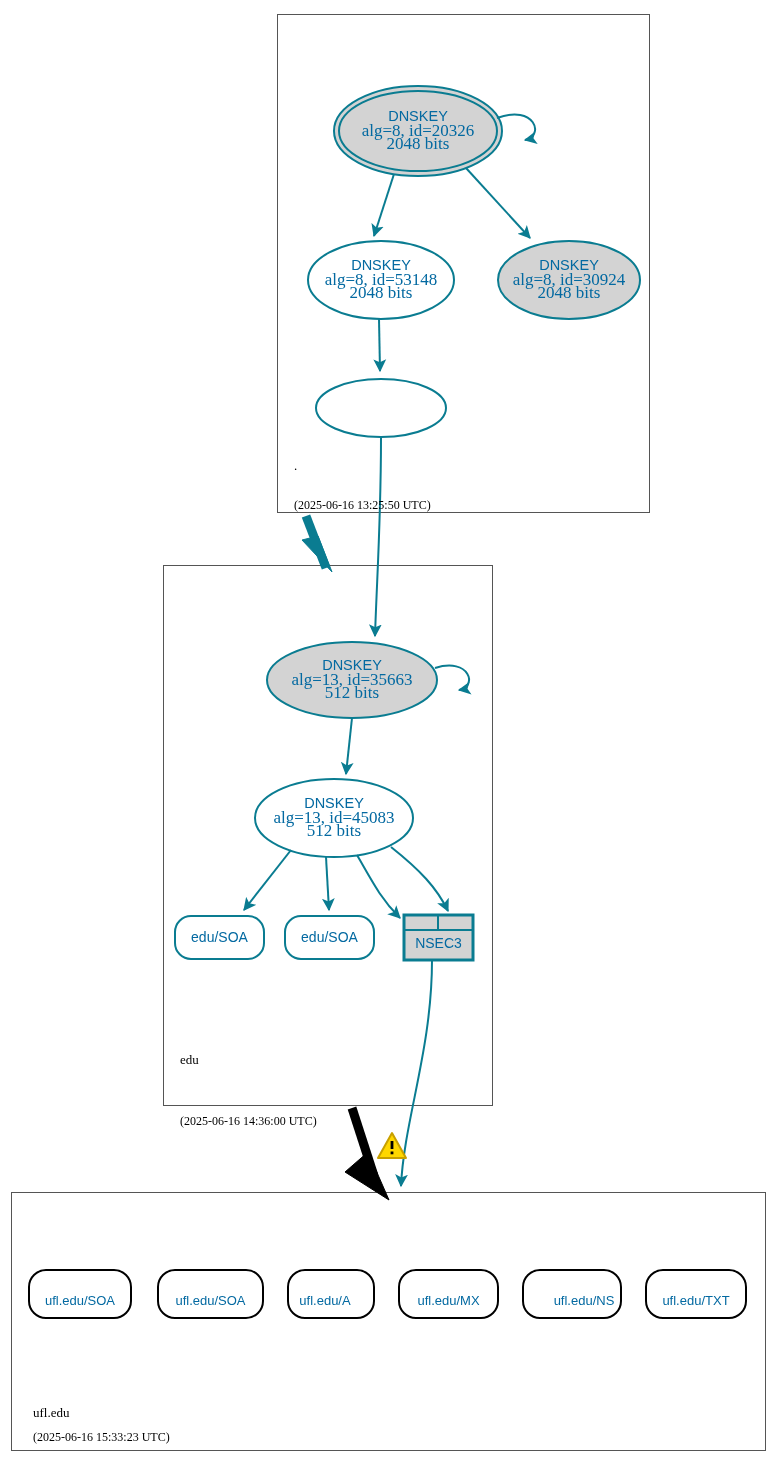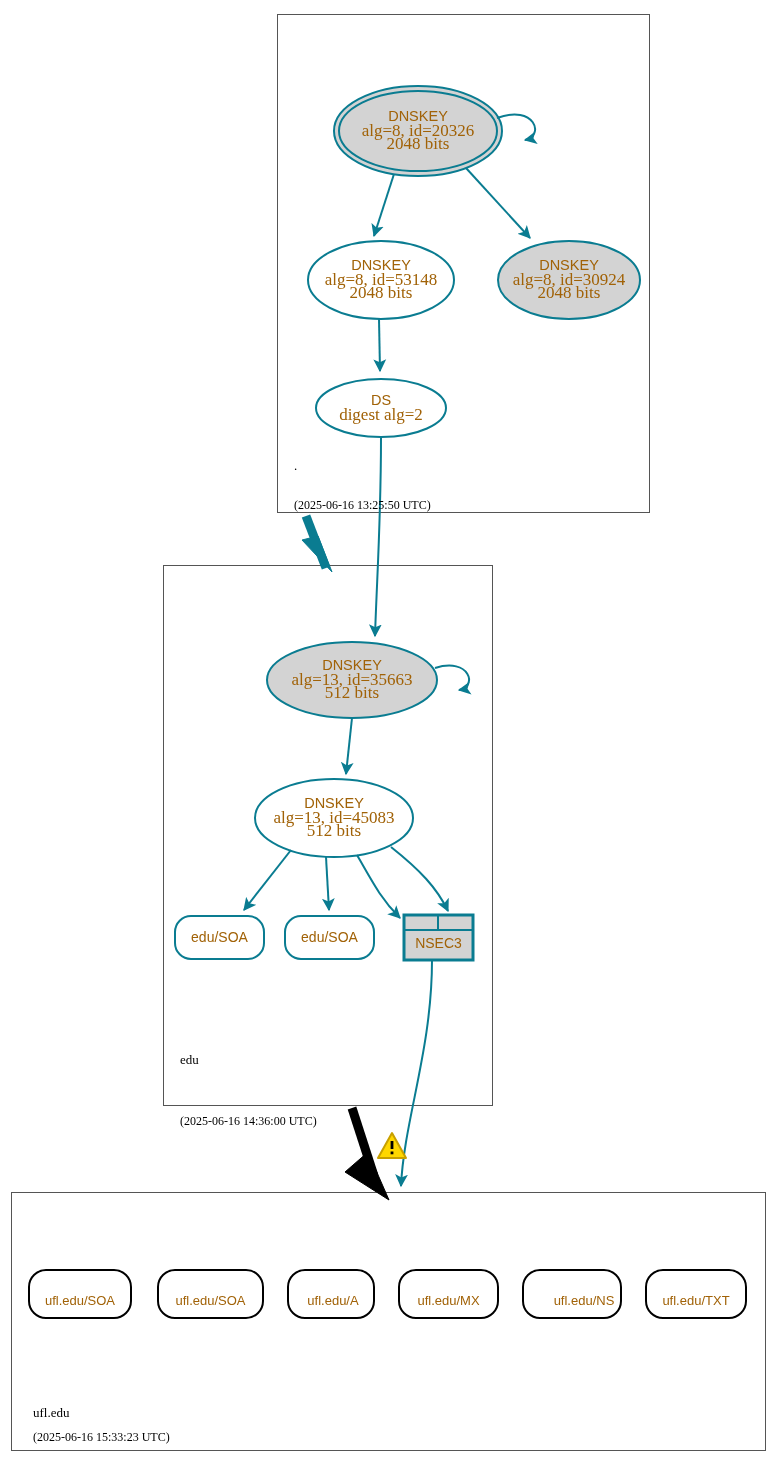--- a/index.html
+++ b/index.html
@@ -38,21 +38,21 @@
     color: #000000;
     white-space: nowrap;
   }
   .zone-name   { font-size: 13px; }
   .zone-time   { font-size: 12px; }
 
   
   .node-label {
     position: absolute;
     text-align: center;
-    color: #a16207;
+    color: #0369a1;
     white-space: nowrap;
     pointer-events: none;
   }
   .nl-title {
     font-family: "Liberation Sans", sans-serif;
     font-size: 14.5px;
     line-height: 16px;
   }
   .nl-sub {
     font-family: "Liberation Serif", serif;
@@ -191,24 +191,20 @@
     <div class="nl-sub">alg=8, id=53148</div>
     <div class="nl-sub">2048 bits</div>
   </div>
 
   <div class="node-label" style="left:469px; top:257px; width:200px;">
     <div class="nl-title">DNSKEY</div>
     <div class="nl-sub">alg=8, id=30924</div>
     <div class="nl-sub">2048 bits</div>
   </div>
 
-  <div class="node-label" style="left:281px; top:392px; width:200px;">
-    <div class="nl-title">DS</div>
-    <div class="nl-sub">digest alg=2</div>
-  </div>
 
   <div class="zone-label zone-name" style="left:294px; top:458px;">.</div>
   <div class="zone-label zone-time" style="left:294px; top:498px;">(2025-06-16 13:25:50 UTC)</div>
 
   <div class="node-label" style="left:252px; top:657px; width:200px;">
     <div class="nl-title">DNSKEY</div>
     <div class="nl-sub">alg=13, id=35663</div>
     <div class="nl-sub">512 bits</div>
   </div>
 
@@ -220,21 +216,21 @@
 
   <div class="node-label rr-label" style="left:175px; top:930px; width:89px;">edu/SOA</div>
   <div class="node-label rr-label" style="left:285px; top:930px; width:89px;">edu/SOA</div>
   <div class="node-label rr-label" style="left:404px; top:936px; width:69px;">NSEC3</div>
 
   <div class="zone-label zone-name" style="left:180px; top:1052px;">edu</div>
   <div class="zone-label zone-time" style="left:180px; top:1076px;margin-top:38px;">(2025-06-16 14:36:00 UTC)</div>
 
   <div class="node-label rr-label-sm" style="left:29px; top:1286px; width:102px;">ufl.edu/SOA</div>
   <div class="node-label rr-label-sm" style="left:158px; top:1286px; width:105px;">ufl.edu/SOA</div>
-  <div class="node-label rr-label-sm" style="left:284px; top:1286px; width:98px;">ufl.edu/A</div>
+  <div class="node-label rr-label-sm" style="left:276px; top:1286px; width:98px;">ufl.edu/A</div>
   <div class="node-label rr-label-sm" style="left:399px; top:1286px; width:99px;">ufl.edu/MX</div>
   <div class="node-label rr-label-sm" style="left:523px; top:1286px; width:122px;">ufl.edu/NS</div>
   <div class="node-label rr-label-sm" style="left:646px; top:1286px; width:100px;">ufl.edu/TXT</div>
 
   <div class="zone-label zone-name" style="left:33px; top:1405px;">ufl.edu</div>
   <div class="zone-label zone-time" style="left:33px; top:1430px;">(2025-06-16 15:33:23 UTC)</div>
 
 </div>
 
 </body></html>

